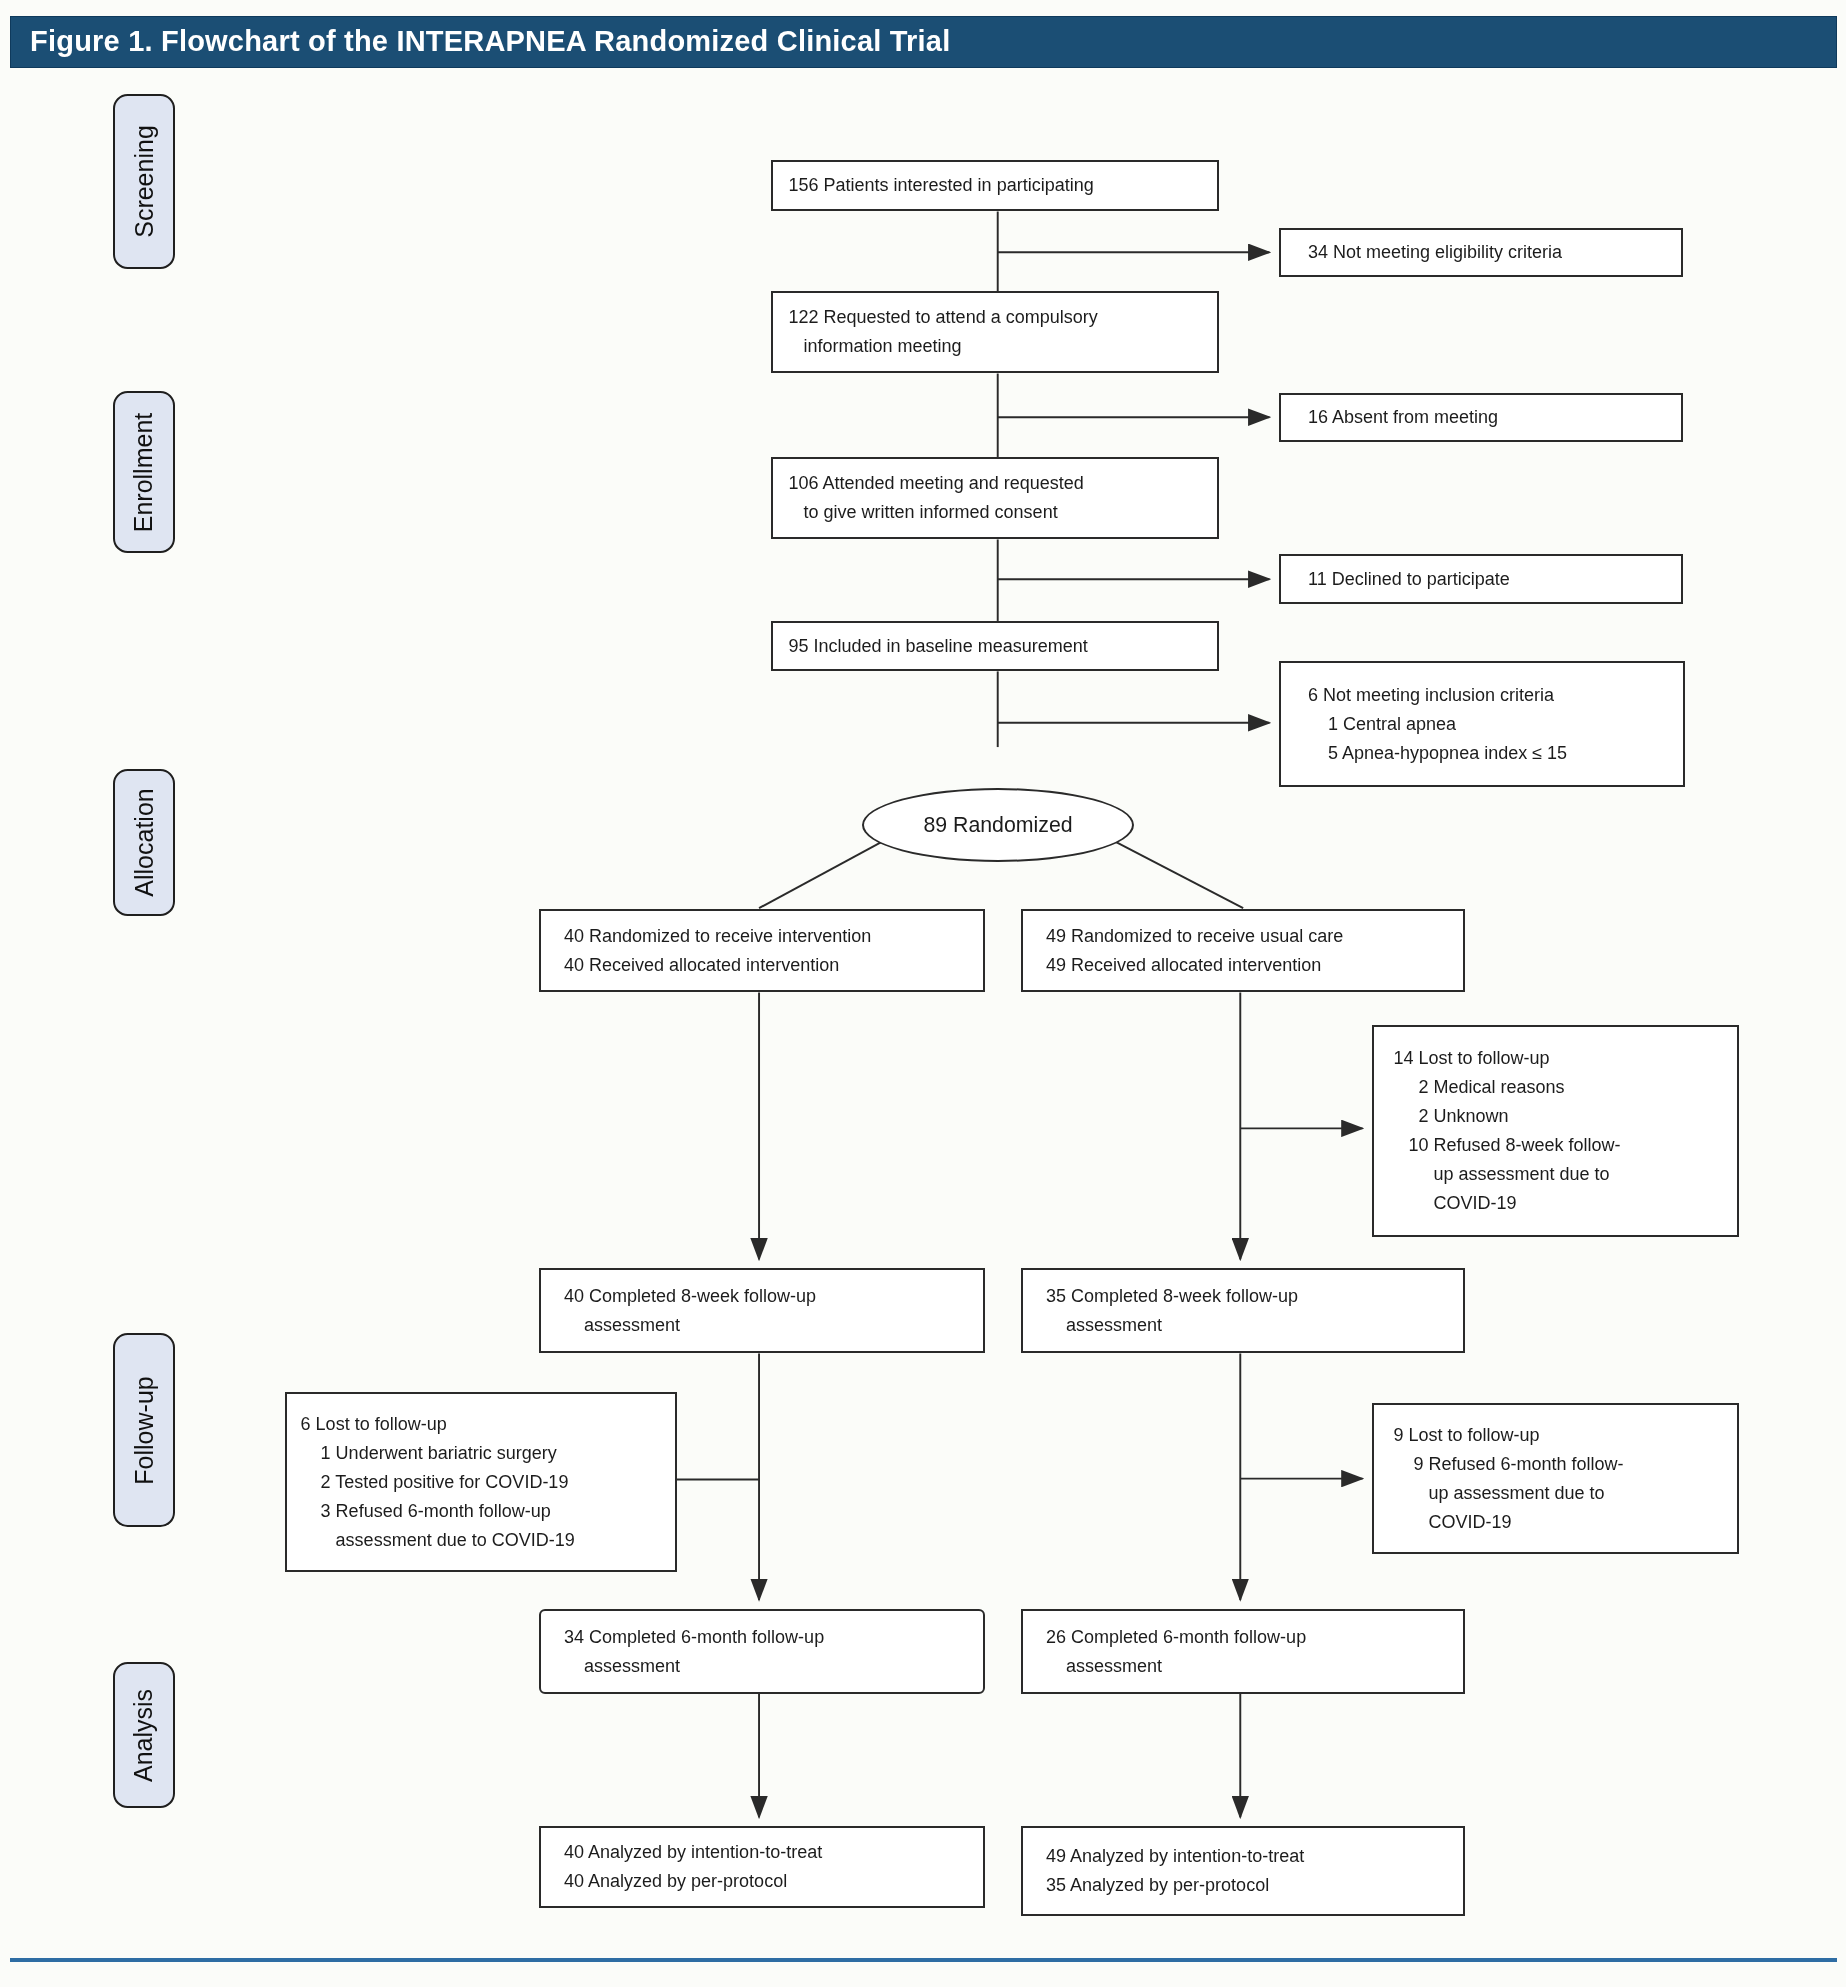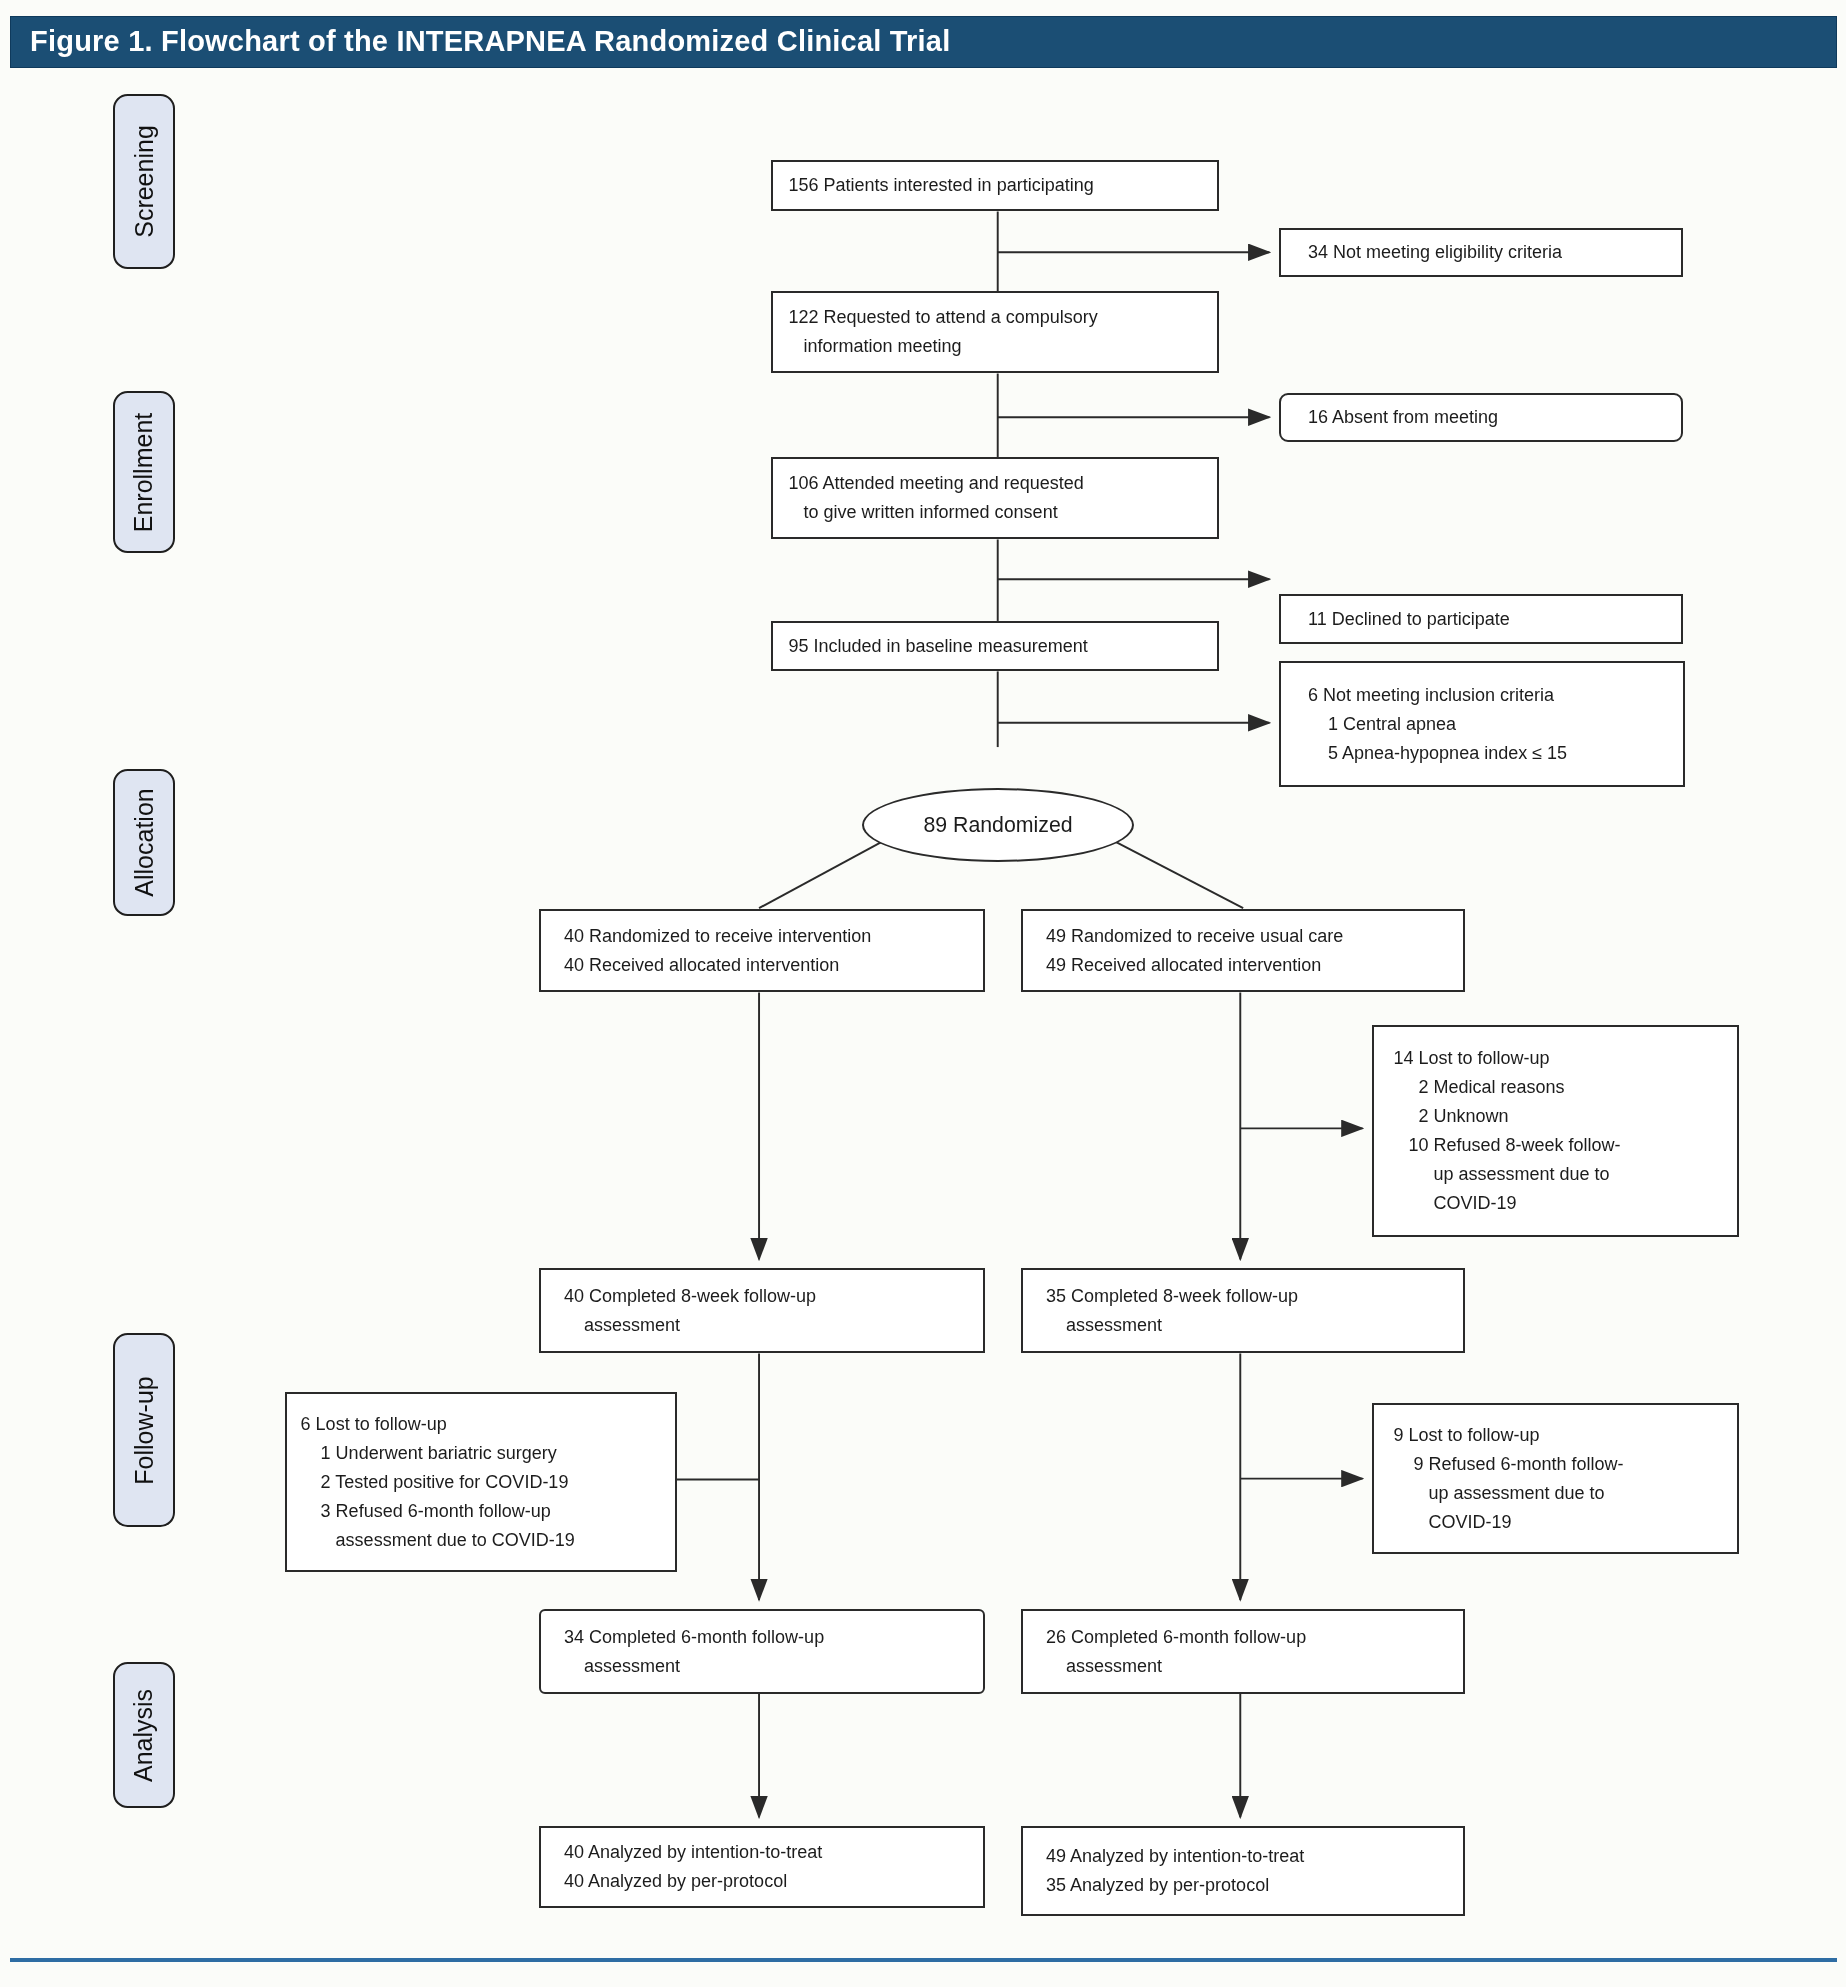--- a/index.html
+++ b/index.html
@@ -108,28 +108,28 @@
   <div class="box main" style="left:771px;top:160px;width:448px;height:51px;">
     <div class="txt">156 Patients interested in participating</div>
   </div>
   <div class="box side" style="left:1279px;top:228px;width:404px;height:49px;">
     <div class="txt">34 Not meeting eligibility criteria</div>
   </div>
   <div class="box main" style="left:771px;top:291px;width:448px;height:82px;">
     <div class="txt">122 Requested to attend a compulsory
    information meeting</div>
   </div>
-  <div class="box side" style="left:1279px;top:393px;width:404px;height:49px;border-radius:9px;">
+  <div class="box side" style="left:1279px;top:393px;width:404px;height:49px;">
     <div class="txt">16 Absent from meeting</div>
   </div>
   <div class="box main" style="left:771px;top:457px;width:448px;height:82px;">
     <div class="txt">106 Attended meeting and requested
    to give written informed consent</div>
   </div>
-  <div class="box side" style="left:1279px;top:554px;width:404px;height:50px;margin-top:40px;">
+  <div class="box side" style="left:1279px;top:554px;width:404px;height:50px;">
     <div class="txt">11 Declined to participate</div>
   </div>
   <div class="box main" style="left:771px;top:621px;width:448px;height:50px;">
     <div class="txt">95 Included in baseline measurement</div>
   </div>
   <div class="box side" style="left:1279px;top:661px;width:406px;height:126px;">
     <div class="txt">6 Not meeting inclusion criteria
     1 Central apnea
     5 Apnea-hypopnea index ≤ 15</div>
   </div>

